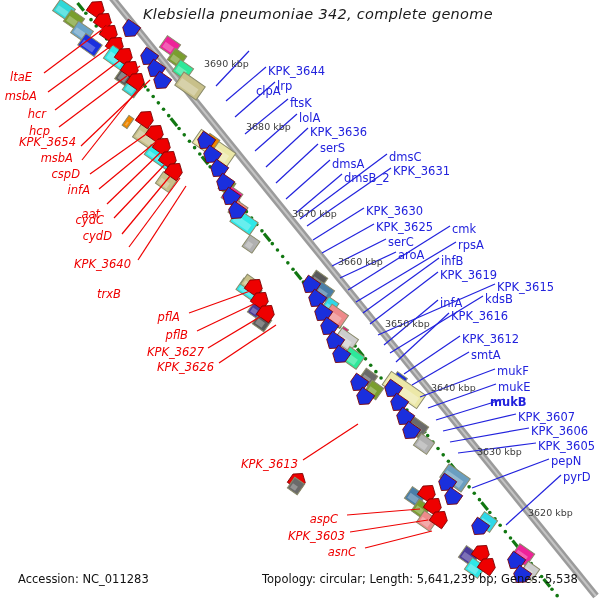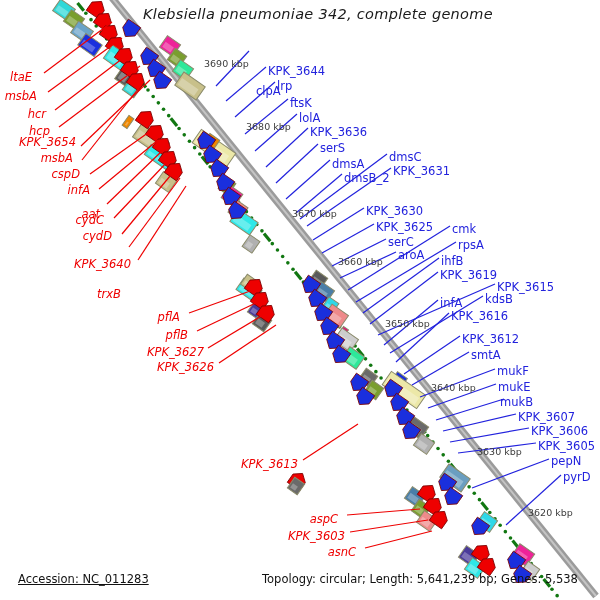--- a/index.html
+++ b/index.html
@@ -7,21 +7,21 @@
        font-family:"DejaVu Sans","Liberation Sans",sans-serif;}
   #stage{position:relative;width:600px;height:600px;background:#fff;}
   #gfx{position:absolute;left:0;top:0;}
   .txt{position:absolute;white-space:nowrap;}
   #title{font-style:italic;font-size:14.5px;color:#1a1a1a;left:143px;top:6px;
          letter-spacing:.3px;}
   .lbl-left{color:#ee0000;font-size:11.5px;text-anchor:end;font-style:italic;}
   .lbl-right{color:#2222dd;font-size:11.5px;}
   .tick-lbl{color:#3d3d3d;font-size:9.5px;}
   .foot{font-size:11.5px;color:#111;}
-  #foot-acc{left:18px;top:572px;text-decoration:underline;}
+  #foot-acc{left:18px;top:572px;}
   #foot-topo{left:262px;top:572px;}
 </style>
 </head>
 <body>
 
 <div id="stage">
 
   <svg id="gfx" width="600" height="600">
     <defs>
       <marker id="none"></marker>
@@ -574,21 +574,21 @@
       <div class="txt lbl-right" style="left: 441px; top: 261px; transform: translate(0px, -50%);">ihfB</div>
       <div class="txt lbl-right" style="left: 440px; top: 275px; transform: translate(0px, -50%);">KPK_3619</div>
       <div class="txt lbl-right" style="left: 497px; top: 287px; transform: translate(0px, -50%);">KPK_3615</div>
       <div class="txt lbl-right" style="left: 440px; top: 303px; transform: translate(0px, -50%);">infA</div>
       <div class="txt lbl-right" style="left: 485px; top: 299px; transform: translate(0px, -50%);">kdsB</div>
       <div class="txt lbl-right" style="left: 451px; top: 316px; transform: translate(0px, -50%);">KPK_3616</div>
       <div class="txt lbl-right" style="left: 462px; top: 339px; transform: translate(0px, -50%);">KPK_3612</div>
       <div class="txt lbl-right" style="left: 471px; top: 355px; transform: translate(0px, -50%);">smtA</div>
       <div class="txt lbl-right" style="left: 497px; top: 371px; transform: translate(0px, -50%);">mukF</div>
       <div class="txt lbl-right" style="left: 498px; top: 387px; transform: translate(0px, -50%);">mukE</div>
-      <div class="txt lbl-right" style="left: 500px; top: 402px; transform: translate(0px, -50%);">mukB</div>
+      <div class="txt lbl-right" style="left: 490px; top: 402px; transform: translate(0px, -50%); font-weight: bold;">mukB</div>
       <div class="txt lbl-right" style="left: 518px; top: 417px; transform: translate(0px, -50%);">KPK_3607</div>
       <div class="txt lbl-right" style="left: 531px; top: 431px; transform: translate(0px, -50%);">KPK_3606</div>
       <div class="txt lbl-right" style="left: 538px; top: 446px; transform: translate(0px, -50%);">KPK_3605</div>
       <div class="txt lbl-right" style="left: 551px; top: 461px; transform: translate(0px, -50%);">pepN</div>
       <div class="txt lbl-right" style="left: 563px; top: 477px; transform: translate(0px, -50%);">pyrD</div>
     </div>
   <div id="tick-labels">
       <div class="txt tick-lbl" style="left: 204px; top: 63px; transform: translate(0px, -50%);">3690 kbp</div>
       <div class="txt tick-lbl" style="left: 246px; top: 126px; transform: translate(0px, -50%);">3680 kbp</div>
       <div class="txt tick-lbl" style="left: 292px; top: 196px; transform: translate(0px, -50%); margin-top: 17px;">3670 kbp</div>

